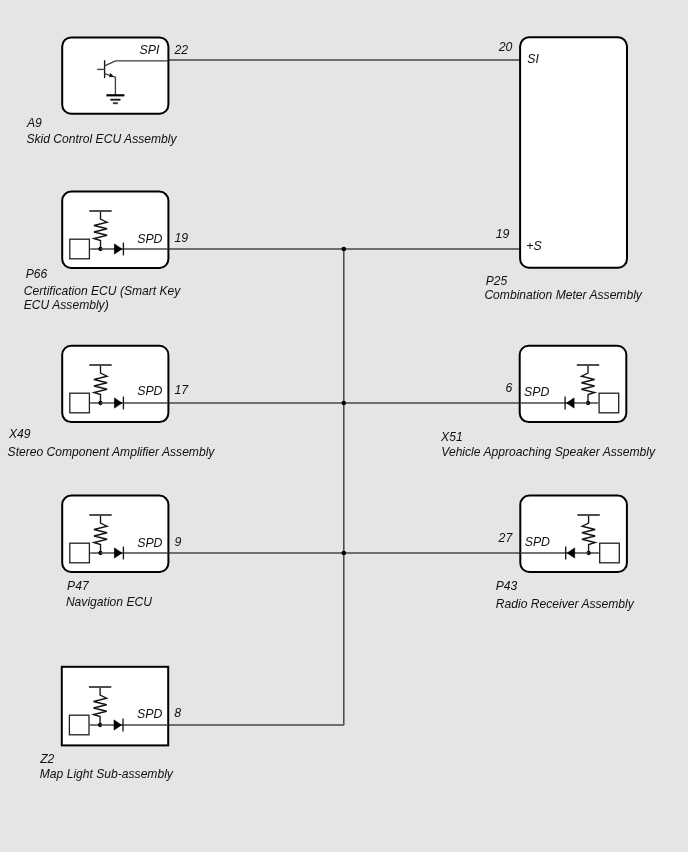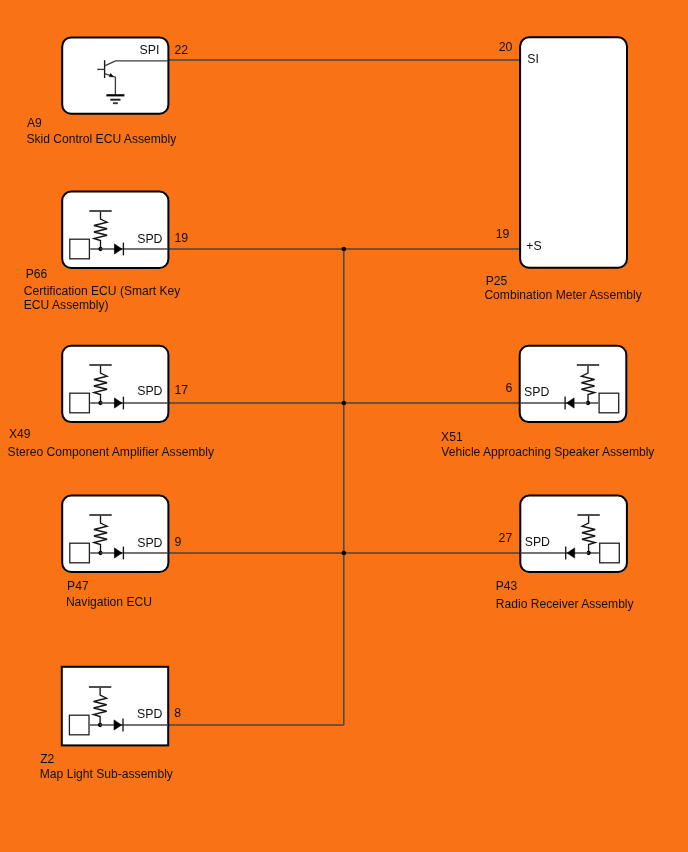--- a/index.html
+++ b/index.html
@@ -1,19 +1,19 @@
 <!DOCTYPE html>
 <html><head>
 <meta charset="utf-8">
 <title>System Wiring Diagram</title>
 <style>
   html,body{margin:0;padding:0;background:#ffffff;}
   body{width:688px;height:852px;overflow:hidden;
        font-family:"Liberation Sans",sans-serif;color:#1a1a1a;}
-  #sheet{position:relative;width:688px;height:852px;background:#f97316;}
+  #sheet{position:relative;width:688px;height:852px;background:#e5e5e5;font-style:italic;}
   svg#diagram{position:absolute;left:0;top:0;width:688px;height:852px;display:block;
               shape-rendering:geometricPrecision;}
   .wire{fill:none;stroke:#464646;stroke-width:1.5;}
   .sym{fill:none;stroke:#151515;stroke-width:1.35;}
   .symth{fill:none;stroke:#464646;stroke-width:1.9;}
   .symg{fill:none;stroke:#3d3d3d;stroke-width:1.35;}
   .symgnd{fill:none;stroke:#000;stroke-width:2.2;}
   .symgnd2{fill:none;stroke:#1a1a1a;stroke-width:1.9;}
   .symgnd3{fill:none;stroke:#3a3a3a;stroke-width:1.9;}
   .term{font-size:12.3px;fill:#101010;}

